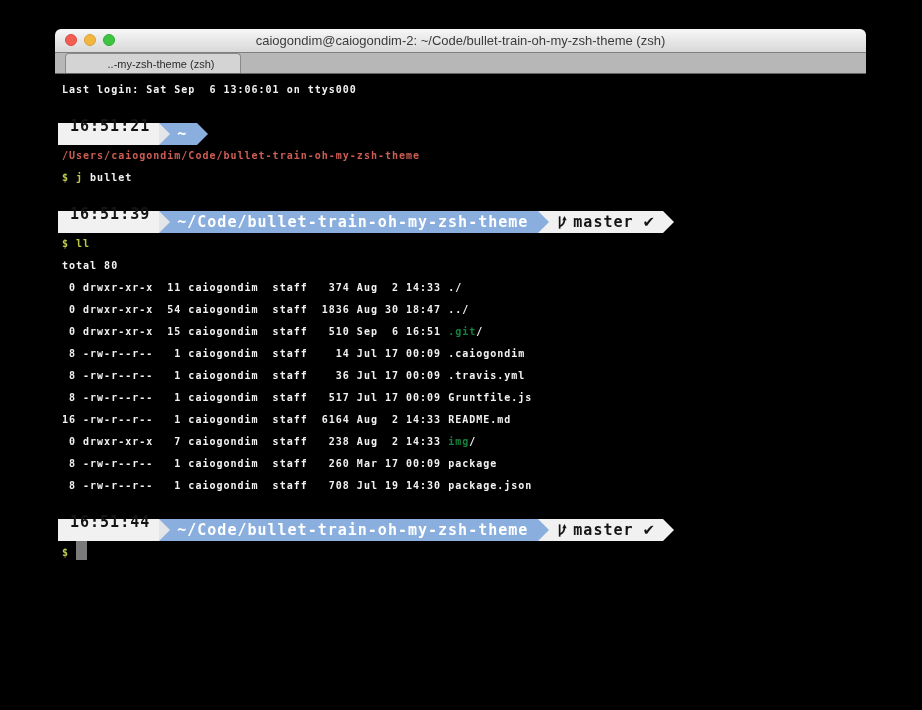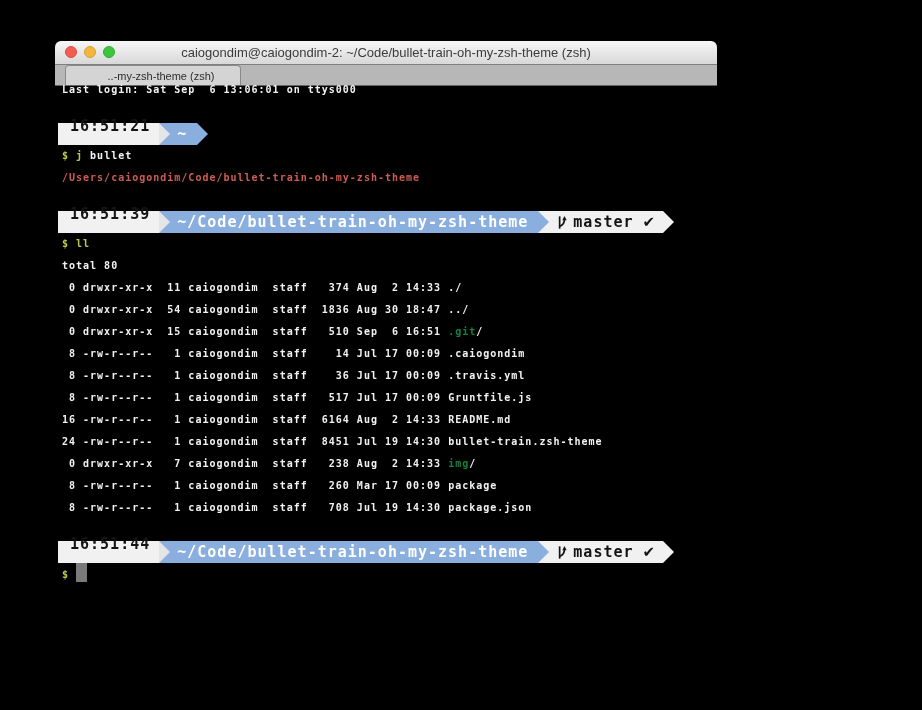--- a/index.html
+++ b/index.html
@@ -2,21 +2,21 @@
 <html><head>
 <meta charset="utf-8">
 <style>
   html,body { margin:0; padding:0; }
   body {
     width:922px; height:710px; background:#000000; position:relative;
     font-family:"DejaVu Sans Mono", monospace; overflow:hidden;
   }
 
   
-  .chrome { position:absolute; left:55px; top:41px; width:662px; }
+  .chrome { position:absolute; left:55px; top:29px; width:811px; }
   .titlebar {
     height:23px; background:linear-gradient(#f7f7f7,#d8d8d8);
     border-radius:6px 6px 0 0; border-bottom:1px solid #7f7f7f;
     position:relative; display:flex; align-items:center; justify-content:center;
   }
   .title-text { font:13px "Liberation Sans", sans-serif; color:#3b3b3b; }
   .lights { position:absolute; left:10px; top:5px; display:flex; gap:7px; }
   .light { width:12px; height:12px; border-radius:50%; box-sizing:border-box; }
   .light-red    { background:#f35e51; border:1px solid #d94c42; }
   .light-yellow { background:#f3b63f; border:1px solid #d9a136; }
@@ -91,22 +91,22 @@
   <div class="line">Last login: Sat Sep  6 13:06:01 on ttys000</div>
   <div class="blank"></div>
 
   <div class="prompt">
     <div class="seg seg-time"><span>16:51:21</span></div>
     <div class="arr arr-wb"></div>
     <div class="seg seg-path"><span>~</span></div>
     <div class="arr arr-bk"></div>
   </div>
 
+  <div class="line red">/Users/caiogondim/Code/bullet-train-oh-my-zsh-theme</div>
   <div class="line"><span class="green">$ </span><span class="green">j</span><span> bullet</span></div>
-  <div class="line red">/Users/caiogondim/Code/bullet-train-oh-my-zsh-theme</div>
   <div class="blank"></div>
 
   <div class="prompt">
     <div class="seg seg-time"><span>16:51:39</span></div>
     <div class="arr arr-wb"></div>
     <div class="seg seg-path"><span>~/Code/bullet-train-oh-my-zsh-theme</span></div>
     <div class="arr arr-bw"></div>
     <div class="seg seg-git">
       <svg class="branch-icon" viewBox="0 0 14 18">
         <path d="M4.5 2.5 L4.5 15.5" stroke="#141414" stroke-width="1.8" fill="none"></path>
@@ -122,21 +122,20 @@
   <div class="line"><span class="green">$ </span><span class="green">ll</span></div>
   <div class="line">total 80</div>
 
   <div class="line"><span> 0 drwxr-xr-x  11 caiogondim  staff   374 Aug  2 14:33 </span><span>./</span></div>
   <div class="line"><span> 0 drwxr-xr-x  54 caiogondim  staff  1836 Aug 30 18:47 </span><span>../</span></div>
   <div class="line"><span> 0 drwxr-xr-x  15 caiogondim  staff   510 Sep  6 16:51 </span><span class="teal">.git</span><span>/</span></div>
   <div class="line"><span> 8 -rw-r--r--   1 caiogondim  staff    14 Jul 17 00:09 </span><span>.caiogondim</span></div>
   <div class="line"><span> 8 -rw-r--r--   1 caiogondim  staff    36 Jul 17 00:09 </span><span>.travis.yml</span></div>
   <div class="line"><span> 8 -rw-r--r--   1 caiogondim  staff   517 Jul 17 00:09 </span><span>Gruntfile.js</span></div>
   <div class="line"><span>16 -rw-r--r--   1 caiogondim  staff  6164 Aug  2 14:33 </span><span>README.md</span></div>
-  <div class="line"><span>24 -rw-r--r--   1 caiogondim  staff  8451 Jul 19 14:30 </span><span>bullet-train.zsh-theme</span></div>
   <div class="line"><span> 0 drwxr-xr-x   7 caiogondim  staff   238 Aug  2 14:33 </span><span class="teal">img</span><span>/</span></div>
   <div class="line"><span> 8 -rw-r--r--   1 caiogondim  staff   260 Mar 17 00:09 </span><span>package</span></div>
   <div class="line"><span> 8 -rw-r--r--   1 caiogondim  staff   708 Jul 19 14:30 </span><span>package.json</span></div>
 
   <div class="blank"></div>
 
   <div class="prompt">
     <div class="seg seg-time"><span>16:51:44</span></div>
     <div class="arr arr-wb"></div>
     <div class="seg seg-path"><span>~/Code/bullet-train-oh-my-zsh-theme</span></div>

